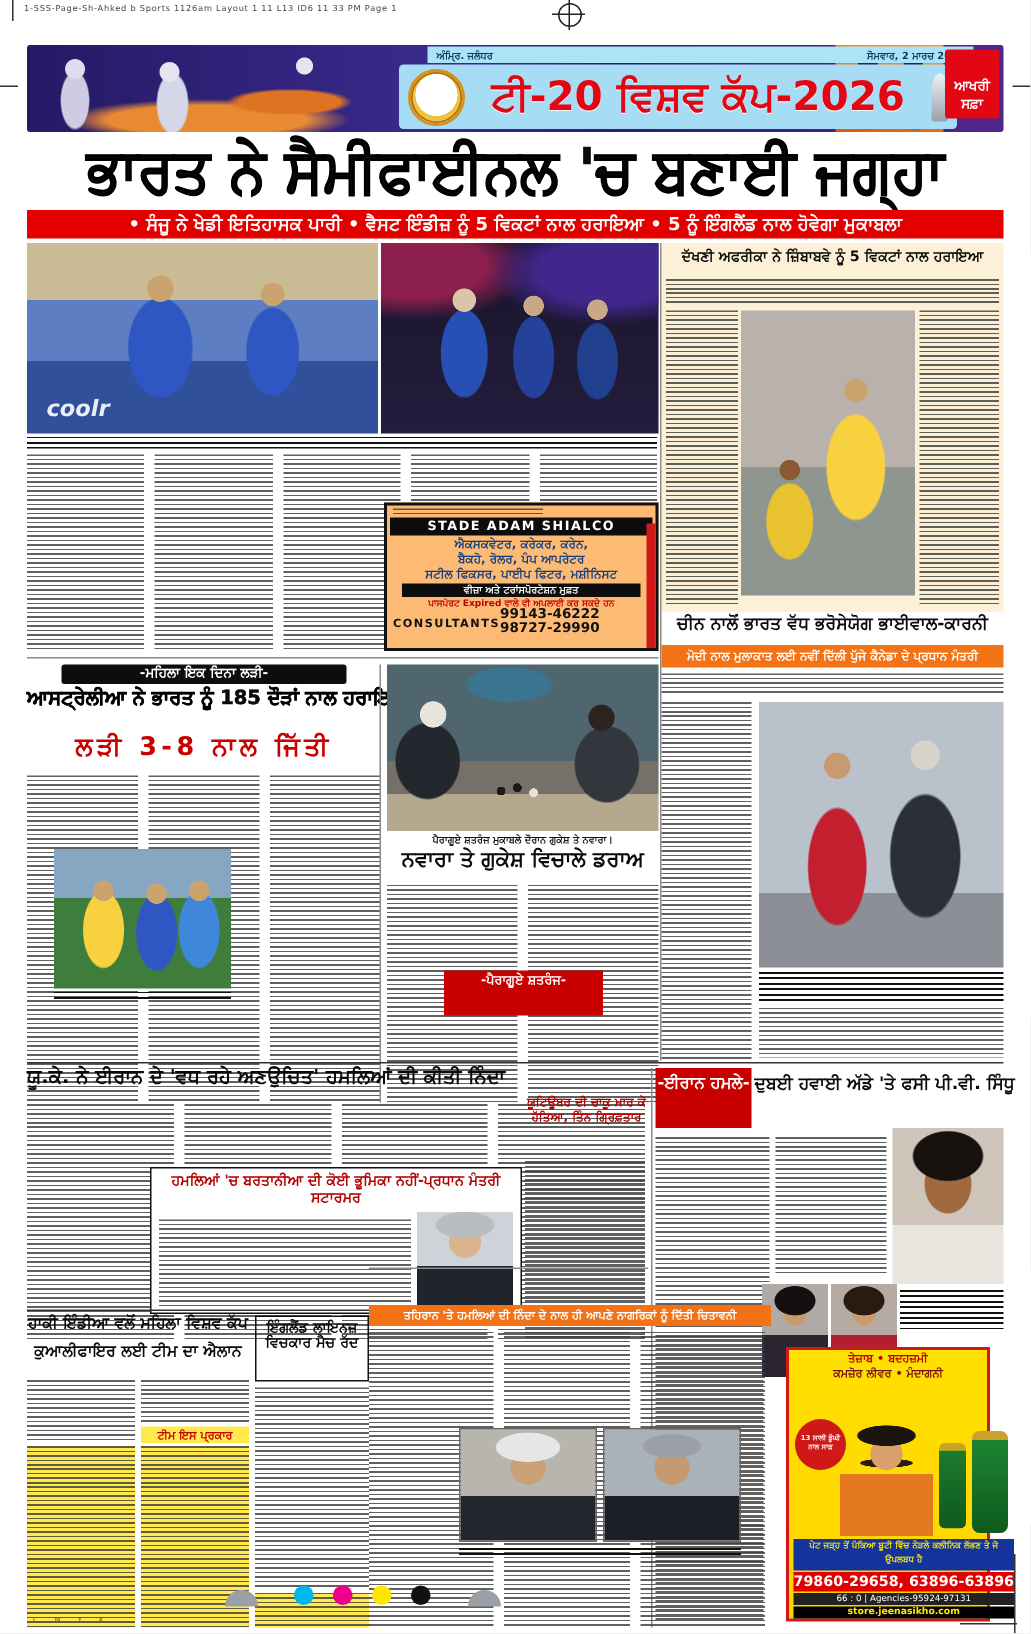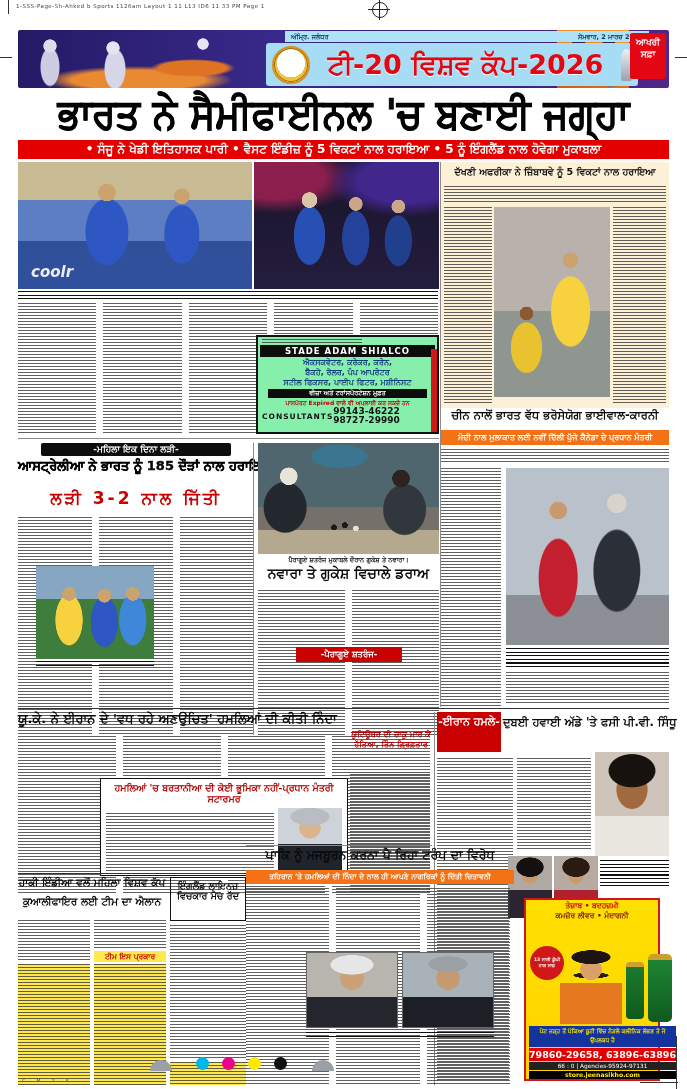--- a/index.html
+++ b/index.html
@@ -48,21 +48,21 @@
       linear-gradient(200deg,#f6a030,#d85a10)"></div>
     <div class="abs" style="left:267px;top:1px;width:352px;height:11px;background:#aee2f6;display:flex;justify-content:space-between;align-items:center;padding:0 6px;font-size:6.5px;font-weight:bold;color:#0c3a63">
       <span>ਅੰਮ੍ਰਿ. ਜਲੰਧਰ</span>
       <span>ਸੋਮਵਾਰ, 2 ਮਾਰਚ 2026</span>
     </div>
     <div class="abs" style="left:248px;top:13px;width:372px;height:43px;background:#a6dcf4;border-radius:3px;display:flex;align-items:center;padding:0 6px;box-sizing:border-box">
       <span style="width:34px;height:34px;border-radius:50%;background:radial-gradient(circle at 50% 45%,#fff 55%,#f0c040 56% 70%,#fff 71%);border:2px solid #d89020;display:inline-block;flex:0 0 auto;box-shadow:0 0 0 1px #9a6a10 inset"></span>
       <span class="nw" style="flex:1;text-align:center;font-size:27px;font-weight:900;color:#e30613;text-shadow:0 1px 0 #fff">ਟੀ-20 ਵਿਸ਼ਵ ਕੱਪ-2026</span>
       <span style="width:11px;height:32px;flex:0 0 auto;background:linear-gradient(#eef1f5,#98a1ac);border-radius:50% 50% 20% 20%/35% 35% 8% 8%"></span>
     </div>
-    <div class="abs" style="left:612px;top:3px;width:36px;height:46px;background:#e30613;color:#fff;font-size:9px;font-weight:800;text-align:center;line-height:1.3;padding-top:4px;box-sizing:border-box;border-radius:2px">ਆਖਰੀ ਸਫ਼ਾ</div>
+    <div class="abs" style="left:612px;top:3px;width:36px;height:46px;background:#e30613;color:#fff;font-size:9px;font-weight:800;text-align:center;line-height:1.3;padding-top:20px;box-sizing:border-box;border-radius:2px">ਆਖਰੀ ਸਫ਼ਾ</div>
   </div>
 
   <div class="abs hl ctr nw" style="left:18px;top:90px;width:651px;height:48px;font-size:38px;line-height:48px;transform:scaleY(1.08);-webkit-text-stroke:.6px #000">ਭਾਰਤ ਨੇ ਸੈਮੀਫਾਈਨਲ 'ਚ ਬਣਾਈ ਜਗ੍ਹਾ</div>
   <div class="abs ctr nw" style="left:18px;top:140px;width:651px;height:19px;background:#e50000;color:#fff;font-size:12px;font-weight:800;line-height:19px">• ਸੰਜੂ ਨੇ ਖੇਡੀ ਇਤਿਹਾਸਕ ਪਾਰੀ  • ਵੈਸਟ ਇੰਡੀਜ਼ ਨੂੰ 5 ਵਿਕਟਾਂ ਨਾਲ ਹਰਾਇਆ  • 5 ਨੂੰ ਇੰਗਲੈਂਡ ਨਾਲ ਹੋਵੇਗਾ ਮੁਕਾਬਲਾ</div>
 
   <div class="photo" style="left:18px;top:162px;width:234px;height:127px;background:
       radial-gradient(circle 9px at 38% 24%,#caa36f 95%,transparent),
       radial-gradient(ellipse 22px 34px at 38% 55%,#2e57c4 95%,transparent),
       radial-gradient(circle 8px at 70% 27%,#caa36f 95%,transparent),
       radial-gradient(ellipse 18px 30px at 70% 57%,#2e57c4 95%,transparent),
@@ -95,21 +95,21 @@
 
   <div class="abs cap" style="left:18px;top:291px;width:420px;height:8px"></div>
   <div class="abs cols" style="left:18px;top:303px;width:420px;height:130px">
     <span></span>
       <span></span>
       <span></span>
       <span></span>
       <span></span>
   </div>
 
-  <div class="abs" style="left:256px;top:335px;width:183px;height:99px;background:#86efac;border:2px solid #111;box-sizing:border-box">
+  <div class="abs" style="left:256px;top:335px;width:183px;height:99px;background:#fdba74;border:2px solid #111;box-sizing:border-box">
     <div class="abs tx" style="left:4px;top:2px;width:100px;height:5px"></div>
     <div class="rev ctr nw" style="margin:8px 2px 1px;font-size:8.5px;font-weight:700;letter-spacing:1px;line-height:12px">STADE ADAM SHIALCO</div>
     <div class="ctr nw" style="font-size:8px;font-weight:800;color:#16407e">ਐਕਸਕਵੇਟਰ, ਕਰੇਕਰ, ਕਰੇਨ,</div>
     <div class="ctr nw" style="font-size:8px;font-weight:800;color:#16407e">ਬੈਕਹੋ, ਰੋਲਰ, ਪੰਪ ਆਪਰੇਟਰ</div>
     <div class="ctr nw" style="font-size:8px;font-weight:800;color:#16407e">ਸਟੀਲ ਫਿਕਸਰ, ਪਾਈਪ ਫਿਟਰ, ਮਸ਼ੀਨਿਸਟ</div>
     <div class="rev ctr nw" style="margin:1px 10px;font-size:6.5px;line-height:9px;font-weight:700">ਵੀਜ਼ਾ ਅਤੇ ਟਰਾਂਸਪੋਰਟੇਸ਼ਨ ਮੁਫ਼ਤ</div>
     <div class="ctr nw" style="font-size:6px;color:#c00000;font-weight:700">ਪਾਸਪੋਰਟ Expired ਵਾਲੇ ਵੀ ਅਪਲਾਈ ਕਰ ਸਕਦੇ ਹਨ</div>
     <div style="display:flex;align-items:center;justify-content:flex-start;padding:0 8px 0 4px">
       <span style="font-size:7.5px;font-weight:800;letter-spacing:1px">CONSULTANTS</span>
       <span style="text-align:right;line-height:1.05">
@@ -128,21 +128,21 @@
       radial-gradient(circle 10px at 68% 20%,#d8d4cc 95%,transparent),
       radial-gradient(ellipse 24px 42px at 68% 58%,#2a2f38 95%,transparent),
       radial-gradient(circle 9px at 32% 24%,#c9996f 95%,transparent),
       radial-gradient(ellipse 20px 40px at 32% 62%,#c41f2e 95%,transparent),
       linear-gradient(180deg,#b9c2cb 0 72%,#8c8f96 72%)"></div>
   <div class="abs cap" style="left:506px;top:648px;width:163px;height:20px"></div>
   <div class="abs tx" style="left:506px;top:672px;width:163px;height:33px"></div>
 
   <div class="abs rev ctr nw" style="left:41px;top:443px;width:190px;height:13px;font-size:9px;font-weight:700;line-height:13px;border-radius:2px">-ਮਹਿਲਾ ਇਕ ਦਿਨਾ ਲੜੀ-</div>
   <div class="abs hl ctr nw" style="left:18px;top:459px;width:236px;font-size:13px;-webkit-text-stroke:.4px #000">ਆਸਟ੍ਰੇਲੀਆ ਨੇ ਭਾਰਤ ਨੂੰ 185 ਦੌੜਾਂ ਨਾਲ ਹਰਾਇਆ</div>
-  <div class="abs ctr nw" style="left:18px;top:488px;width:236px;font-size:17px;font-weight:900;color:#c80000;letter-spacing:3px">ਲੜੀ 3-2 ਨਾਲ ਜਿੱਤੀ</div>
+  <div class="abs ctr nw" style="left:18px;top:488px;width:236px;font-size:17px;font-weight:900;color:#c80000;letter-spacing:3px">ਲੜੀ 3-8 ਨਾਲ ਜਿੱਤੀ</div>
   <div class="abs cols" style="left:18px;top:517px;width:236px;height:218px">
     <span></span>
       <span></span>
       <span></span>
   </div>
   <div class="photo" style="left:36px;top:566px;width:118px;height:93px;background:
       radial-gradient(circle 7px at 28% 30%,#caa36f 95%,transparent),
       radial-gradient(ellipse 14px 26px at 28% 58%,#f7d23e 95%,transparent),
       radial-gradient(circle 7px at 58% 32%,#caa36f 95%,transparent),
       radial-gradient(ellipse 14px 26px at 58% 60%,#2e57c4 95%,transparent),
@@ -160,21 +160,21 @@
       radial-gradient(circle 3px at 42% 76%,#1a1a1a 95%,transparent),
       radial-gradient(circle 3px at 48% 74%,#1a1a1a 95%,transparent),
       radial-gradient(circle 3px at 54% 77%,#e8e0d0 95%,transparent),
       linear-gradient(180deg,#4f666e 0 58%,#75706a 58% 78%,#b4a88e 78%)"></div>
   <div class="abs ctr nw" style="left:258px;top:556px;width:181px;font-size:6.5px;font-weight:700">ਪੈਰਾਗੂਏ ਸ਼ਤਰੰਜ ਮੁਕਾਬਲੇ ਦੌਰਾਨ ਗੁਕੇਸ਼ ਤੇ ਨਵਾਰਾ।</div>
   <div class="abs hl ctr nw" style="left:258px;top:566px;width:181px;font-size:14px">ਨਵਾਰਾ ਤੇ ਗੁਕੇਸ਼ ਵਿਚਾਲੇ ਡਰਾਅ</div>
   <div class="abs cols" style="left:258px;top:590px;width:181px;height:145px">
     <span></span>
       <span></span>
   </div>
-  <div class="abs ctr nw" style="left:296px;top:647px;width:106px;height:15px;background:#c80000;color:#fff;font-size:8.5px;font-weight:800;line-height:15px">-ਪੈਰਾਗੂਏ ਸ਼ਤਰੰਜ-</div>
+  <div class="abs ctr nw" style="left:296px;top:647px;width:106px;height:30px;background:#c80000;color:#fff;font-size:8.5px;font-weight:800;line-height:15px">-ਪੈਰਾਗੂਏ ਸ਼ਤਰੰਜ-</div>
 
   <div class="abs rule" style="left:18px;top:438px;width:421px;height:1px"></div>
   <div class="abs rule" style="left:253px;top:443px;width:1px;height:292px"></div>
   <div class="abs rule" style="left:440px;top:162px;width:1px;height:545px"></div>
   <div class="abs" style="left:18px;top:708px;width:651px;height:1px;background:#333"></div>
 
   <div class="abs hl nw" style="left:18px;top:712px;width:330px;font-size:13px">ਯੂ.ਕੇ. ਨੇ ਈਰਾਨ ਦੇ 'ਵਧ ਰਹੇ ਅਣਉਚਿਤ' ਹਮਲਿਆਂ ਦੀ ਕੀਤੀ ਨਿੰਦਾ</div>
   <div class="abs cols" style="left:18px;top:736px;width:412px;height:158px">
     <span></span>
       <span></span>
@@ -209,21 +209,20 @@
       radial-gradient(circle 8px at 50% 32%,#c99a6e 95%,transparent),
       linear-gradient(180deg,#b0a9a4 0 55%,#2c2430 55%)"></div>
   <div class="photo" style="left:554px;top:856px;width:44px;height:62px;background:
       radial-gradient(ellipse 14px 10px at 50% 18%,#2a1a12 95%,transparent),
       radial-gradient(circle 8px at 50% 32%,#c99a6e 95%,transparent),
       linear-gradient(180deg,#b5aba2 0 55%,#b02030 55%)"></div>
   <div class="abs cap" style="left:600px;top:860px;width:69px;height:26px"></div>
   <div class="abs tx" style="left:437px;top:890px;width:72px;height:192px"></div>
 
   <div class="abs rule" style="left:246px;top:845px;width:186px;height:1px"></div>
-  <div class="abs hl ctr nw" style="left:246px;top:848px;width:268px;font-size:12.5px">ਪਾਕਿ ਨੂੰ ਮਜਬੂਰਨ ਕਰਨਾ ਪੈ ਰਿਹਾ ਟਰੰਪ ਦਾ ਵਿਰੋਧ</div>
   <div class="abs ctr nw" style="left:246px;top:870px;width:268px;height:14px;background:#f47216;color:#fff;font-size:7.5px;font-weight:800;line-height:14px">ਤਹਿਰਾਨ 'ਤੇ ਹਮਲਿਆਂ ਦੀ ਨਿੰਦਾ ਦੇ ਨਾਲ ਹੀ ਆਪਣੇ ਨਾਗਰਿਕਾਂ ਨੂੰ ਦਿੱਤੀ ਚਿਤਾਵਨੀ</div>
   <div class="abs cols" style="left:246px;top:888px;width:264px;height:197px">
     <span></span>
       <span></span>
       <span></span>
   </div>
   <div class="photo" style="left:306px;top:952px;width:92px;height:76px;border:1px solid #666;box-sizing:border-box;background:
       radial-gradient(ellipse 22px 10px at 50% 16%,#e6e6e6 95%,transparent),
       radial-gradient(circle 12px at 50% 34%,#caa176 95%,transparent),
       linear-gradient(180deg,#b8b4ae 0 60%,#23262c 60%)"></div>

